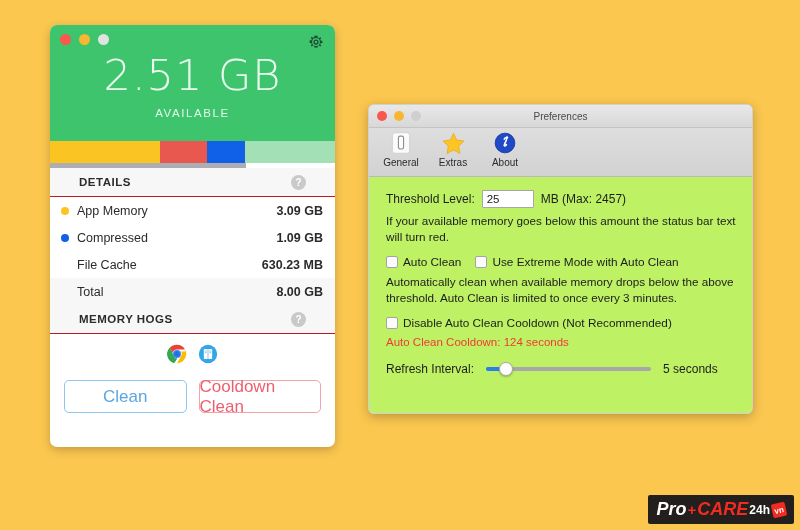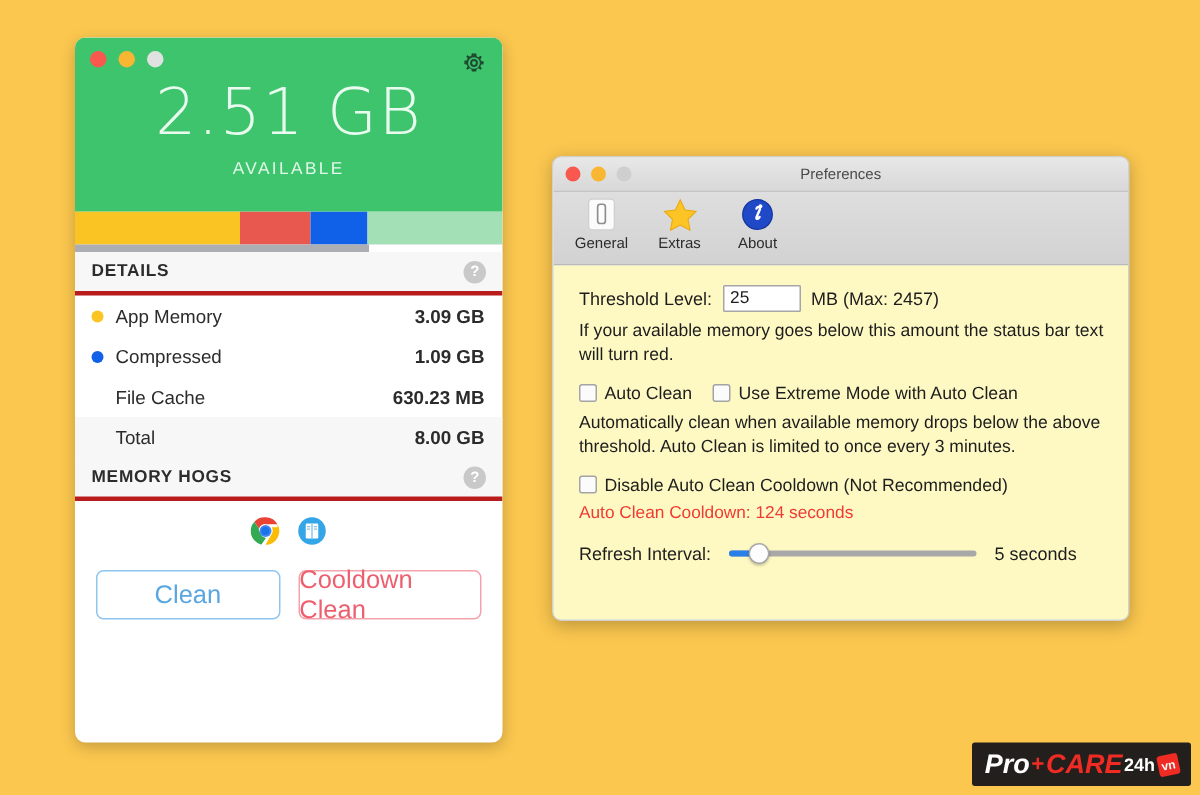--- a/index.html
+++ b/index.html
@@ -10,21 +10,21 @@
   }
   body {
     background: #fbc74f;
     position: relative;
   }
 
   
   #mem-window {
     position: absolute;
     left: 50px; top: 25px;
-    width: 285px; height: 470px;
+    width: 285px; height: 422px;
     background: #ffffff;
     border-radius: 7px;
     overflow: hidden;
     box-shadow: 0 3px 10px rgba(0,0,0,0.22);
     display: flex; flex-direction: column;
   }
   #mem-header {
     background: #3ec46d;
     height: 116px;
     position: relative;
@@ -73,23 +73,23 @@
     flex: 0 0 auto;
   }
   #bar-underline .fill-rest {
     position: absolute; right: 0; top: 0; bottom: 0;
     background: #ffffff;
   }
 
   .section-head {
     height: 29px;
     background: #f7f7f7;
-    border-bottom: 3px solid #b91c1c;
+    border-bottom: 1px solid #b91c1c;
     display: flex; align-items: center;
-    padding: 0 11px;
+    padding: 0 29px;
     flex: 0 0 auto;
     justify-content: flex-end;
   }
   .section-head .title {
     font-size: 11.5px;
     font-weight: bold;
     color: #2c2c2c;
     letter-spacing: 0.5px;
     flex: 1;
   }
@@ -195,21 +195,21 @@
   .tab .tlabel {
     font-size: 10px;
     color: #2b2b2b;
     margin-top: 1px;
     white-space: nowrap;
   }
   .tab.selected .tlabel { font-weight: bold; }
 
   #pref-body {
     flex: 1;
-    background: #fef9c3;
+    background: #bef264;
     padding: 13px 0 0 17px;
     position: relative;
   }
   .row { display: flex; align-items: center; }
   .field-label { font-size: 12px; color: #1d1d1d; }
   #threshold-input {
     width: 52px; height: 18px;
     border: 1px solid #a6a6a6;
     background: #ffffff;
     font-size: 11.5px;

